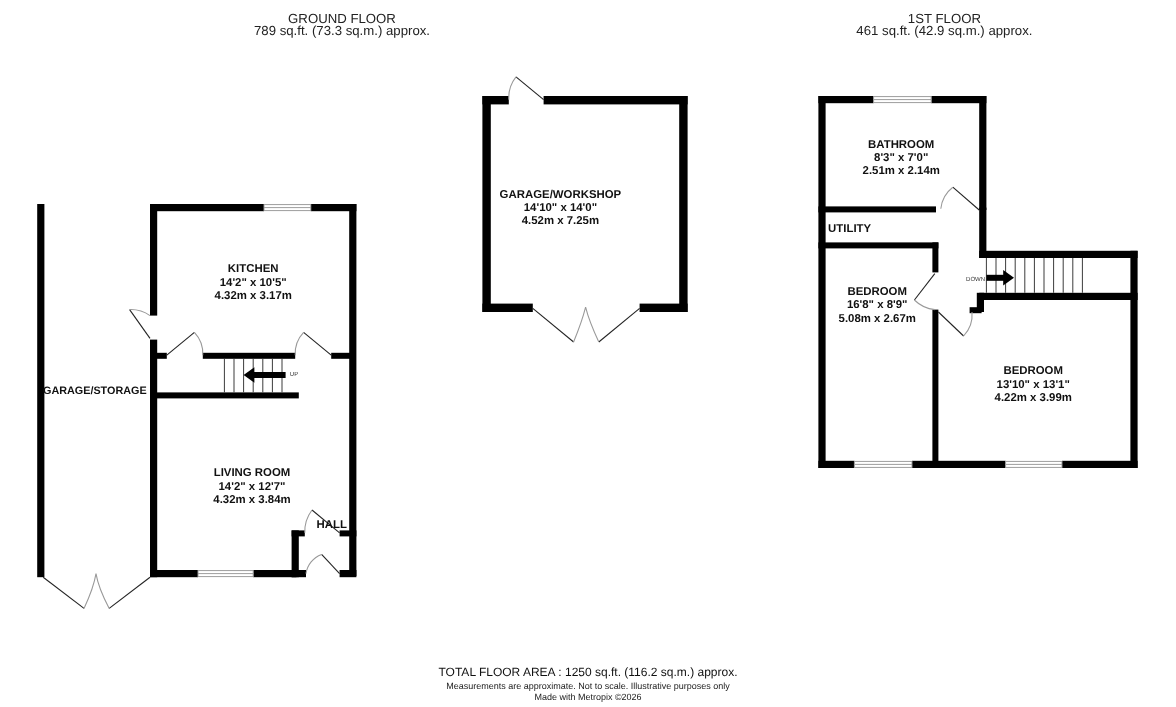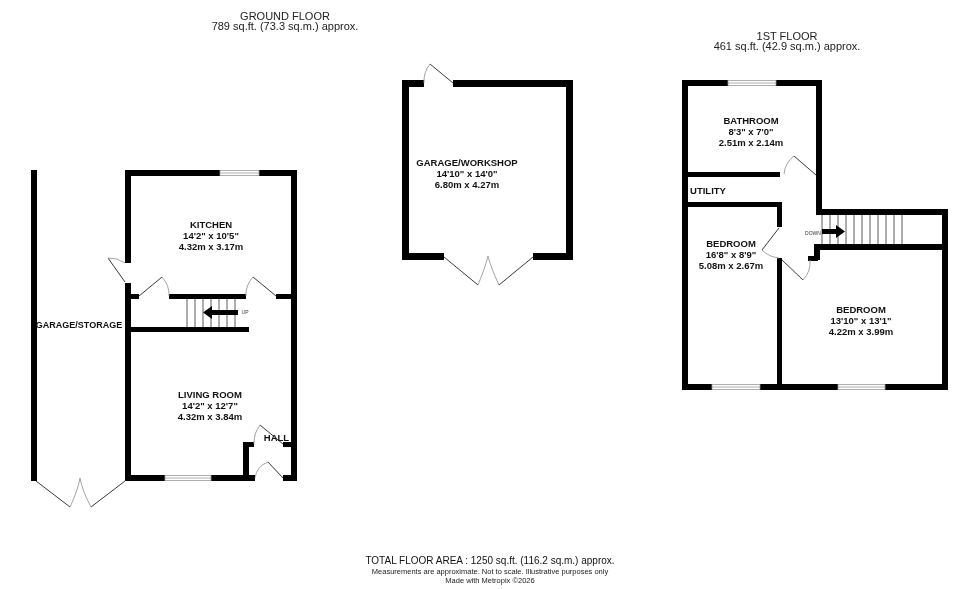--- a/index.html
+++ b/index.html
@@ -167,21 +167,21 @@
   <g>
     <rect x="822" y="229" width="15" height="5" fill="#000"></rect>
     <polygon points="845,231.5 836,225 836,238" fill="#000"></polygon>
   </g>
 </svg>
 
 <div class="lbl floor-head" style="left:285px; top:11px;">
   <span>GROUND FLOOR</span><br>
   <span>789 sq.ft. (73.3 sq.m.) approx.</span>
 </div>
-<div class="lbl floor-head" style="left:787px; top:11px;margin-top:20px;">
+<div class="lbl floor-head" style="left:787px; top:11px;">
   <span>1ST FLOOR</span><br>
   <span>461 sq.ft. (42.9 sq.m.) approx.</span>
 </div>
 
 <div class="lbl room" style="left:211px; top:219px;">
   <span class="dim">KITCHEN</span>
   <span class="dim">14'2"  x 10'5"</span>
   <span class="dim">4.32m  x 3.17m</span>
 </div>
 <div class="lbl room" style="left:210px; top:389px;">
@@ -195,21 +195,21 @@
 <div class="lbl room" style="left:79px; top:320px; font-size:9px;">
   <span>GARAGE/STORAGE</span>
 </div>
 <div class="lbl small" style="left:245px; top:307px;">
   <span>UP</span>
 </div>
 
 <div class="lbl room" style="left:467px; top:157px;">
   <span class="dim">GARAGE/WORKSHOP</span>
   <span class="dim">14'10"  x 14'0"</span>
-  <span class="dim">6.80m  x 4.27m</span>
+  <span class="dim">4.52m  x 7.25m</span>
 </div>
 
 <div class="lbl room" style="left:751px; top:115px;">
   <span class="dim">BATHROOM</span>
   <span class="dim">8'3"  x 7'0"</span>
   <span class="dim">2.51m  x 2.14m</span>
 </div>
 <div class="lbl room" style="left:708px; top:185px;">
   <span>UTILITY</span>
 </div>

